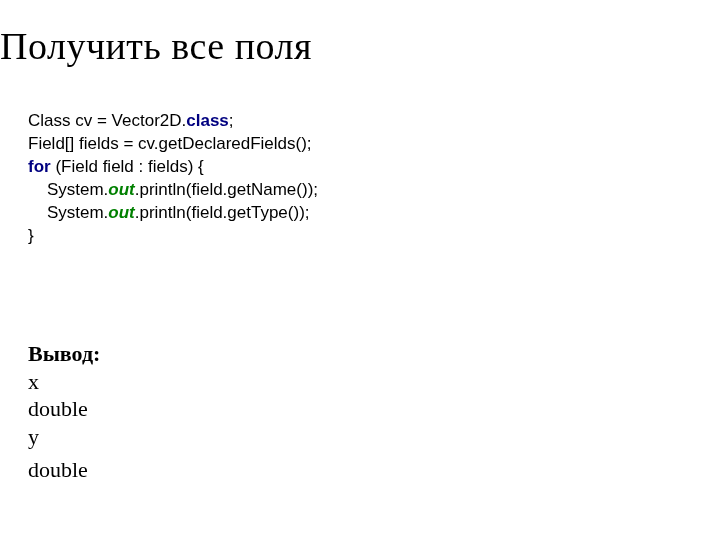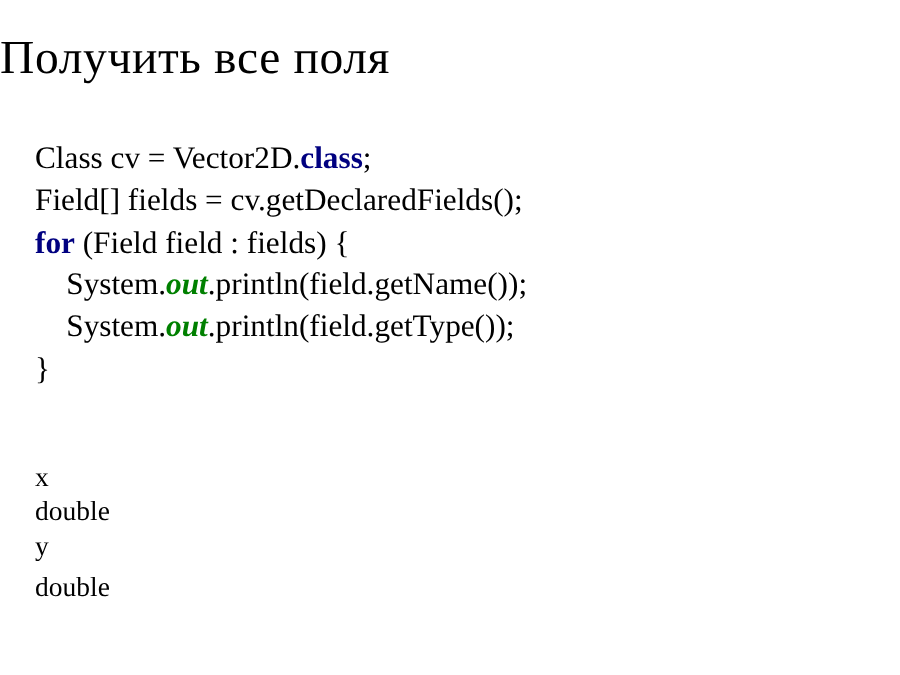--- a/index.html
+++ b/index.html
@@ -23,22 +23,22 @@
     left: 0;
     width: 100%;
     font-size: 38px;
     font-weight: 400;
     letter-spacing: 0.5px;
   }
   .code {
     position: absolute;
     top: 110px;
     left: 28px;
-    font-family: Liberation Serif, serif;
-    font-size: 25px;
+    font-family: Liberation Sans, sans-serif;
+    font-size: 17px;
     line-height: 1.35;
     white-space: pre;
     color: #000;
   }
   .kw-navy { color: #000080; font-weight: bold; }
   .kw-green { color: #008000; font-weight: bold; font-style: italic; }
   .output-block {
     position: absolute;
     top: 340px;
     left: 28px;
@@ -58,20 +58,20 @@
   <div class="title">Получить все поля</div>
 
   <div class="code"><span><span>Class cv = Vector2D.</span><span class="kw-navy">class</span><span>;</span></span>
 <span>Field[] fields = cv.getDeclaredFields();</span>
 <span><span class="kw-navy">for</span><span> (Field field : fields) {</span></span>
 <span><span>    System.</span><span class="kw-green">out</span><span>.println(field.getName());</span></span>
 <span><span>    System.</span><span class="kw-green">out</span><span>.println(field.getType());</span></span>
 <span>}</span></div>
 
   <div class="output-block">
-    <br>
+    <span class="output-label">Вывод:</span><br>
     <span>x</span><br>
     <span>double</span><br>
     <span>y</span><br>
     <span class="output-last">double</span>
   </div>
 
 </div>
 
 </body></html>

